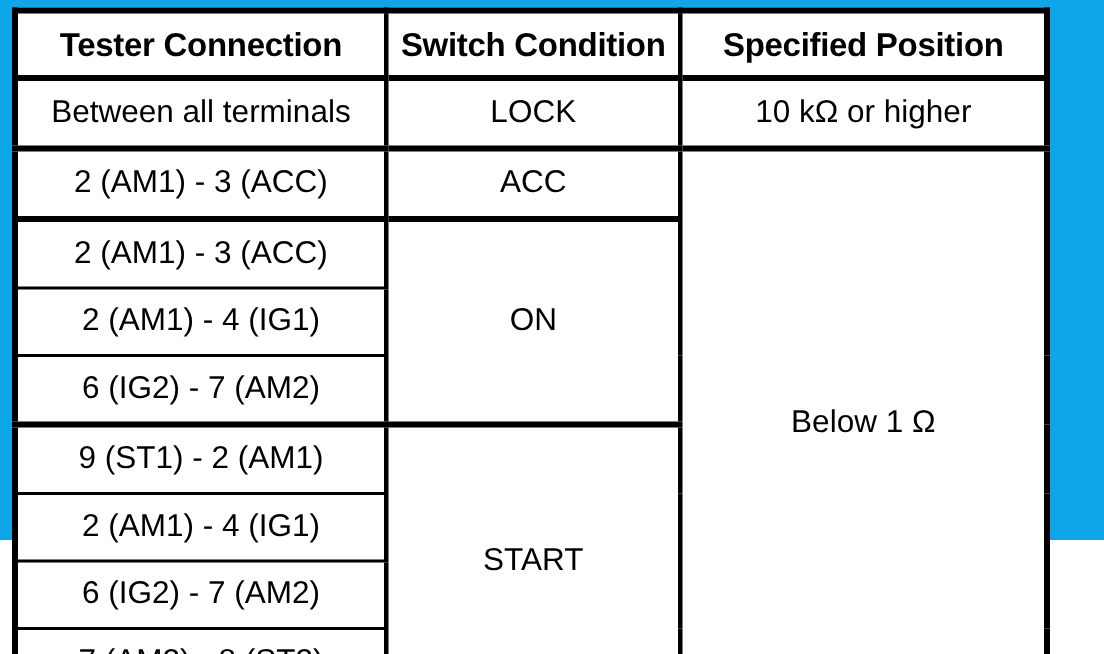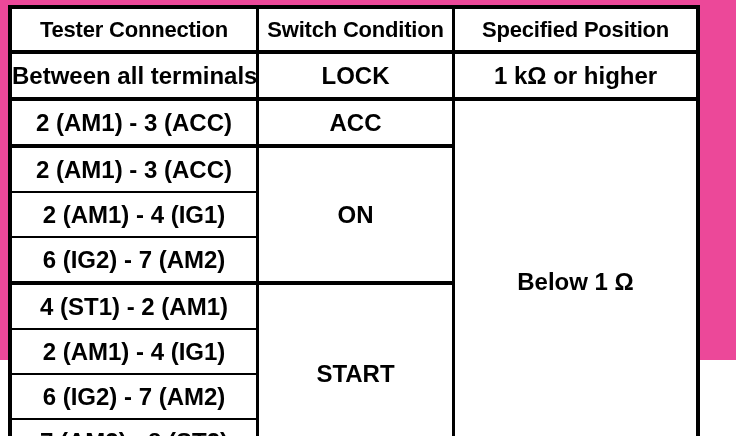--- a/index.html
+++ b/index.html
@@ -14,21 +14,21 @@
     overflow: hidden;
     font-family: "Liberation Sans", sans-serif;
     color: #000000;
     -webkit-font-smoothing: none;
   }
 
   #page {
     position: relative;
     width: 736px;
     height: 360px;
-    background: #ec4899;
+    background: #0ea5e9;
   }
 
   
   .spec-table {
     position: absolute;
     left: 8px;
     top: 5px;
     width: 692px;
     height: 425px;
     border-collapse: collapse;
@@ -38,22 +38,22 @@
   }
 
   .spec-table td,
   .spec-table th {
     padding: 0;
     margin: 0;
     text-align: center;
     vertical-align: middle;
     background: #ffffff;
     color: #000000;
-    font-weight: bold;
-    font-size: 24px;
+    font-weight: normal;
+    font-size: 21px;
     line-height: 1.05;
     white-space: nowrap;
   }
 
   
   col.c1 { width: 246px; }
   col.c2 { width: 195px; }
   col.c3 { width: 243px; }
 
   
@@ -101,21 +101,21 @@
         <th class="div-r">Switch Condition</th>
         <th>Specified Position</th>
       </tr>
     </thead>
 
     <tbody>
 
       <tr>
         <td class="cell c1-text div-r thick-b">Between all terminals</td>
         <td class="cell c2-text div-r thick-b merged">LOCK</td>
-        <td class="cell c3-text thick-b merged">1 kΩ or higher</td>
+        <td class="cell c3-text thick-b merged">10 kΩ or higher</td>
       </tr>
 
       <tr>
         <td class="cell c1-text div-r thick-b">2 (AM1) - 3 (ACC)</td>
         <td class="cell c2-text div-r thick-b merged">ACC</td>
         <td class="cell c3-text merged" rowspan="8">Below 1 Ω</td>
       </tr>
 
       <tr>
         <td class="cell c1-text div-r thin-b">2 (AM1) - 3 (ACC)</td>
@@ -124,21 +124,21 @@
 
       <tr>
         <td class="cell c1-text div-r thin-b">2 (AM1) - 4 (IG1)</td>
       </tr>
 
       <tr>
         <td class="cell c1-text div-r thick-b">6 (IG2) - 7 (AM2)</td>
       </tr>
 
       <tr>
-        <td class="cell c1-text div-r thin-b">4 (ST1) - 2 (AM1)</td>
+        <td class="cell c1-text div-r thin-b">9 (ST1) - 2 (AM1)</td>
         <td class="cell c2-text div-r merged" rowspan="4">START</td>
       </tr>
 
       <tr>
         <td class="cell c1-text div-r thin-b">2 (AM1) - 4 (IG1)</td>
       </tr>
 
       <tr>
         <td class="cell c1-text div-r thin-b">6 (IG2) - 7 (AM2)</td>
       </tr>

